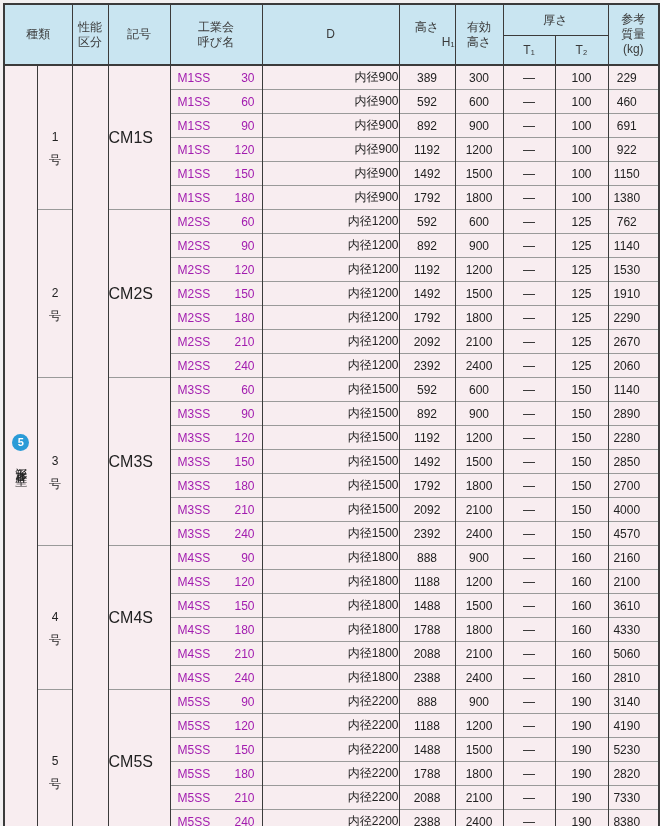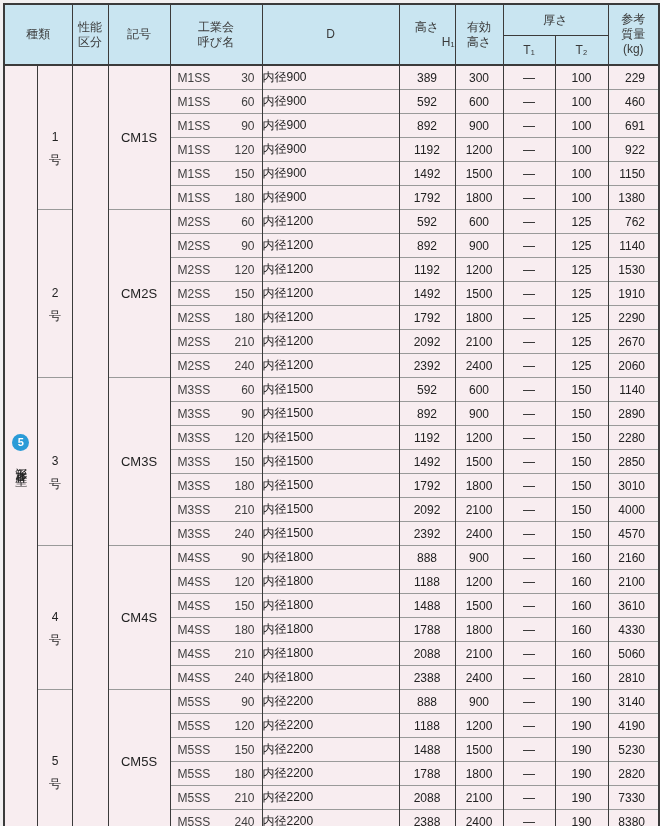--- a/index.html
+++ b/index.html
@@ -73,28 +73,28 @@
     text-orientation:upright;
     font-size:12px;
     letter-spacing:2px;
     color:#222;
   }
   td.gou-cell{text-align:center;}
   .gou-inner{
     writing-mode:vertical-rl;text-orientation:upright;
     font-size:12px;letter-spacing:1px;margin:0 auto;color:#222;
   }
-  td.kigou-cell{text-align:center;font-size:13px;color:#222;}
+  td.kigou-cell{font-size:16px;color:#222;}
   td.name-cell .callname{
     display:flex;justify-content:space-between;
-    padding:0 7px 0 7px;color:#404040;
-  }
-  td.d-cell{text-align:left;color:#222;}
+    padding:0 7px 0 7px;color:#a21caf;
+  }
+  td.d-cell{text-align:right;color:#222;}
   td.h1-cell,td.eff-cell,td.t1-cell,td.t2-cell{text-align:center;color:#222;}
-  td.mass-cell{text-align:right;padding-right:13px;color:#222;border-radius:7px;}
+  td.mass-cell{text-align:center;padding-right:13px;color:#222;border-radius:7px;}
   .sub{font-size:12px;text-align:right;}
 </style>
 </head>
 <body>
 
 <div class="page">
   <table>
     <colgroup>
       <col class="c-kind">
         <col class="c-gou">
@@ -404,21 +404,21 @@
             <div class="callname">
               <span>M3SS</span>
               <span>180</span>
             </div>
           </td>
           <td class="d-cell">内径1500</td>
           <td class="h1-cell">1792</td>
           <td class="eff-cell">1800</td>
           <td class="t1-cell">—</td>
           <td class="t2-cell">150</td>
-          <td class="mass-cell">3010</td>
+          <td class="mass-cell">2700</td>
         </tr>
         <tr>
           <td class="name-cell">
             <div class="callname">
               <span>M3SS</span>
               <span>210</span>
             </div>
           </td>
           <td class="d-cell">内径1500</td>
           <td class="h1-cell">2092</td>

